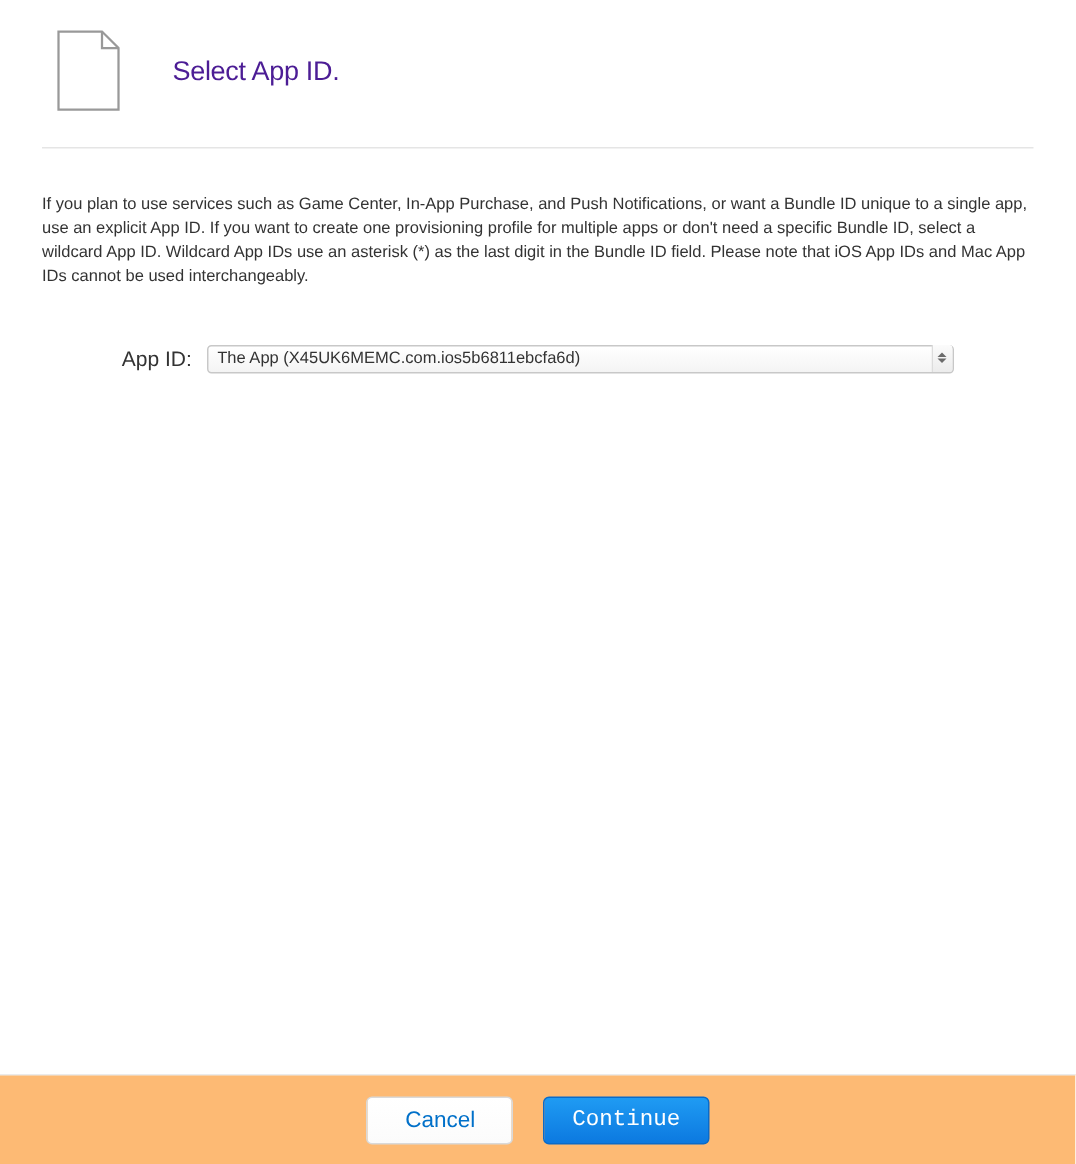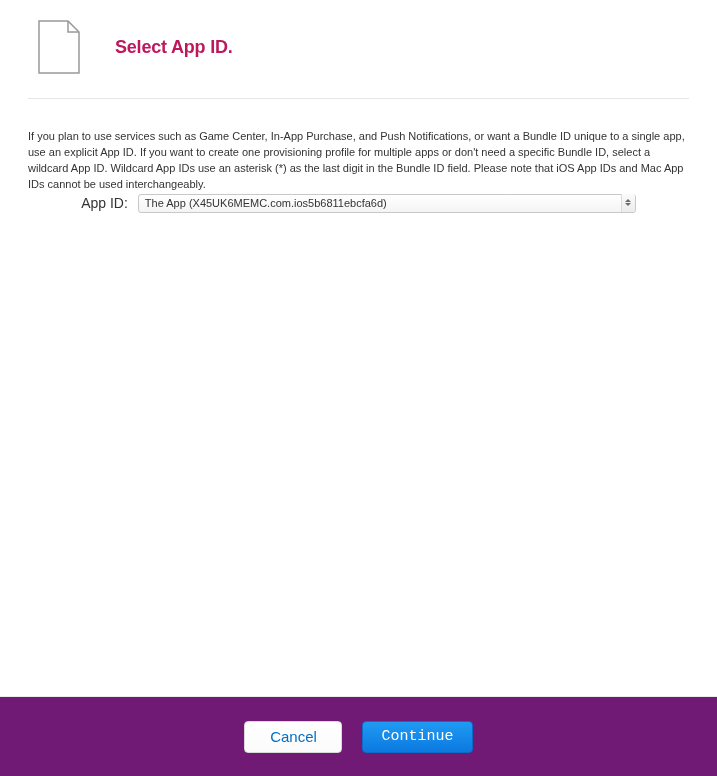--- a/index.html
+++ b/index.html
@@ -27,36 +27,37 @@
       margin-bottom: 30px;
       padding-left: 10px;
     }
     .doc-icon {
       width: 42px;
       height: 54px;
       flex-shrink: 0;
     }
     .page-title {
       font-size: 18px;
-      font-weight: 700;
-      color: #be185d;
+      font-weight: 400;
+      color: #4c1d95;
       letter-spacing: -0.2px;
     }
     .description {
       font-size: 11px;
       line-height: 1.45;
       color: #333;
     }
     .form-row {
       display: flex;
       align-items: center;
       justify-content: center;
       gap: 10px;
       padding-left: 30px;
       padding-right: 30px;
+      margin-top: 36px;
     }
     .form-label {
       font-size: 14px;
       color: #333;
       white-space: nowrap;
     }
     .select-wrapper {
       position: relative;
       flex: 1;
       max-width: 498px;
@@ -103,22 +104,22 @@
       border-bottom: 3px solid #6b6b6b;
     }
     .select-arrows::after {
       border-top: 3px solid #6b6b6b;
     }
     .footer-bar {
       position: absolute;
       left: 0;
       right: 0;
       bottom: 0;
-      height: 80px;
-      background: #701a75;
+      height: 60px;
+      background: #fdba74;
       border-top: 1px solid #ebebeb;
       display: flex;
       align-items: center;
       justify-content: center;
       gap: 20px;
     }
     .btn {
       min-width: 98px;
       height: 32px;
       border-radius: 4px;

